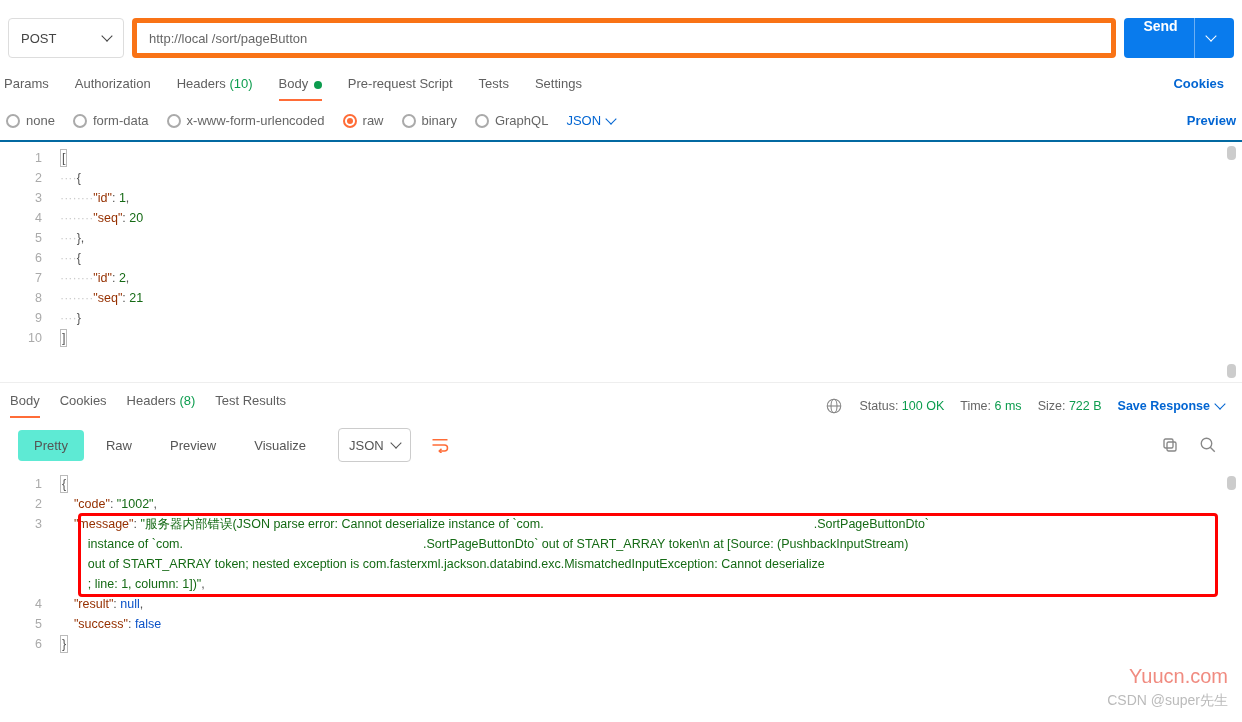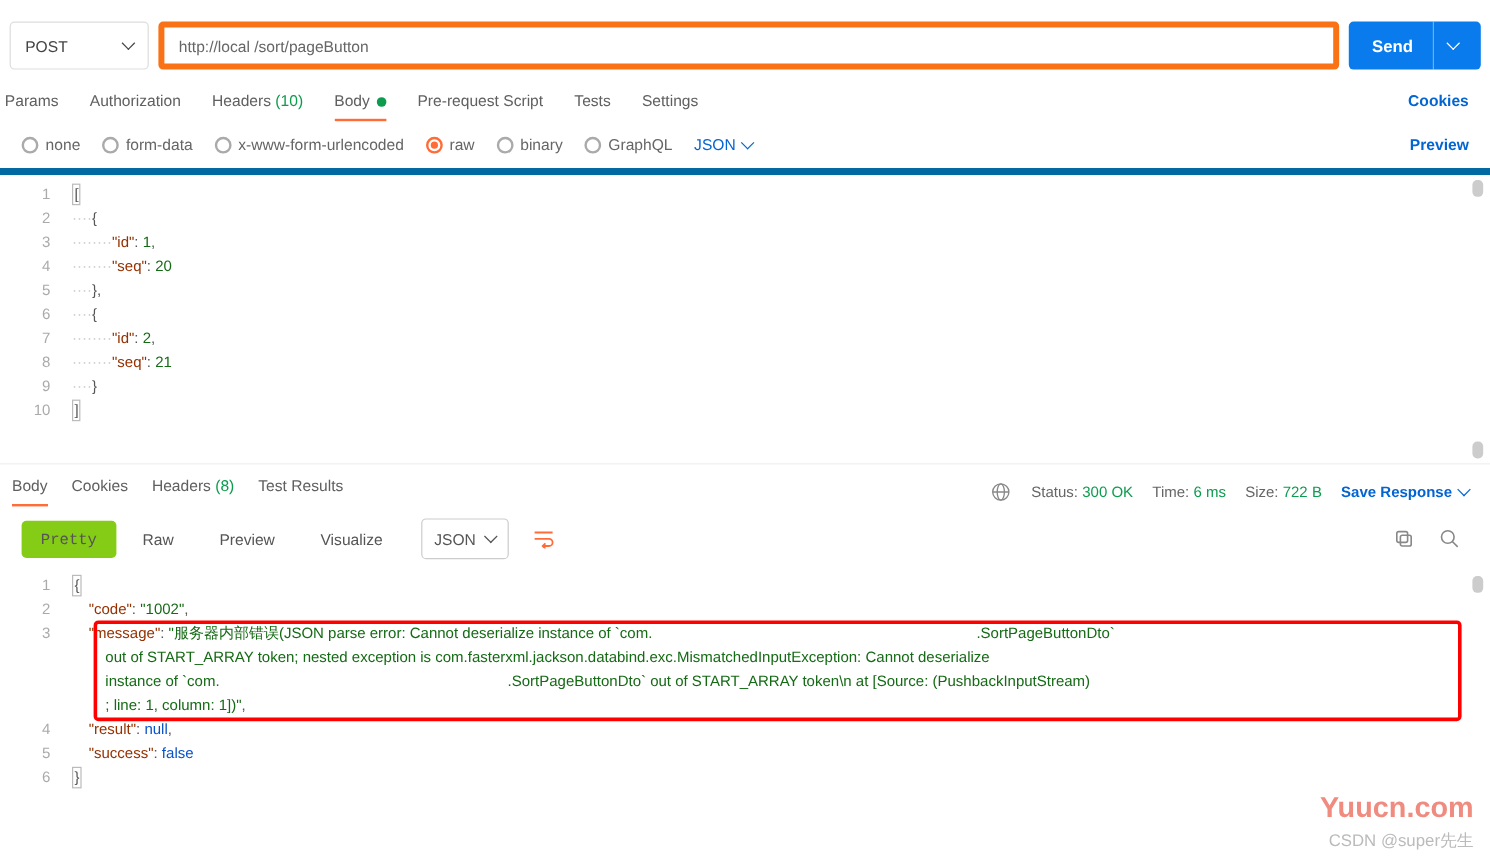--- a/index.html
+++ b/index.html
@@ -1,32 +1,32 @@
 <!DOCTYPE html>
 <html><head>
 <meta charset="utf-8">
 <style>
   * { box-sizing: border-box; margin: 0; padding: 0; font-family: -apple-system, BlinkMacSystemFont, "Segoe UI", Arial, sans-serif; }
   body { background: #fff; width: 1242px; height: 722px; color: #555; font-size: 13px; position: relative; overflow: hidden; }
 
   .request-bar { display: flex; align-items: center; gap: 8px; padding: 18px 8px 10px 8px; }
   .method-select { width: 116px; height: 40px; border: 1px solid #ddd; border-radius: 4px; padding: 0 12px; display: flex; align-items: center; justify-content: space-between; font-size: 13px; color: #444; gap: 16px; }
   .url-input { flex: 1; height: 40px; border: 5px solid #f97316; border-radius: 4px; padding: 0 12px; font-size: 13px; color: #666; display: flex; align-items: center; }
-  .send-btn { width: 110px; height: 40px; background: #097BED; border-radius: 4px; color: #fff; display: flex; align-items: center; justify-content: center; gap: 16px; font-weight: 600; font-size: 14px; }
+  .send-btn { width: 110px; height: 40px; background: #097BED; border-radius: 4px; color: #fff; display: flex; justify-content: center; gap: 16px; font-weight: 600; font-size: 14px; }
   .send-btn .caret { border-left: 1px solid rgba(255,255,255,0.4); padding-left: 12px; height: 100%; display:flex; align-items:center; }
 
   .req-tabs { display: flex; align-items: flex-start; gap: 26px; padding: 8px 18px 0 4px; }
   .req-tab { color: #606060; font-size: 13px; padding-bottom: 8px; border-bottom: 2px solid transparent; cursor: pointer; }
   .req-tab.active { border-bottom-color: #FF6C37; font-weight:500; }
   .green-count { color: #0C9C4E; }
   .green-dot { width: 8px; height: 8px; border-radius: 50%; background: #0C9C4E; display: inline-block; margin-left: 2px; vertical-align: middle; }
   .req-tabs .spacer { flex: 1; }
   .cookies-link { color: #0265D2; font-weight: 600; font-size: 13px; }
 
-  .body-type-row { display: flex; align-items: center; gap: 18px; padding: 12px 18px; border-bottom: 6px solid #0369a1; }
+  .body-type-row { display: flex; align-items: center; gap: 18px; padding: 12px 6px; border-bottom: 2px solid #0369a1; }
   .radio-item { display: flex; align-items: center; gap: 6px; color: #666; font-size: 13px; }
   .radio { width: 14px; height: 14px; border-radius: 50%; border: 2px solid #aaa; }
   .radio.checked { border-color: #FF6C37; display:flex; align-items:center; justify-content:center; }
   .radio.checked::after { content: ""; width: 6px; height: 6px; background: #FF6C37; border-radius: 50%; }
   .json-type { color: #0265D2; font-weight: 500; display:flex; align-items:center; gap:6px; }
   .body-type-row .spacer { flex: 1; }
   .beautify-link { color: #0265D2; font-weight: 600; font-size: 13px; }
 
   .editor { font-family: Menlo, Consolas, monospace; font-size: 12.5px; line-height: 20px; padding: 6px 0; height: 240px; background: #fff; position: relative; }
   .editor .sb-right { position:absolute; right:6px; width:9px; height:14px; background:#ccc; border-radius:4px; top:4px; }
@@ -47,31 +47,31 @@
   .resp-tab { color: #606060; font-size: 13px; padding-bottom: 8px; border-bottom: 2px solid transparent; cursor: pointer; }
   .resp-tab.active { border-bottom-color: #FF6C37; font-weight:500; }
   .resp-header .spacer { flex:1; }
   .status-block { display:flex; align-items:center; gap:16px; font-size:12.5px; color:#666; }
   .status-block .g { color:#0C9C4E; }
   .globe { width:18px; height:18px; color:#888; }
   .save-response { color:#0265D2; font-weight:600; display:flex; align-items:center; gap:6px; }
 
   .resp-toolbar { display:flex; align-items:center; gap:6px; padding:10px 18px 10px 18px; }
   .seg-btn { padding:8px 16px; font-size:13px; color:#555; border-radius:4px; }
-  .seg-btn.active { background:#84cc16; font-weight:500;font-family:Liberation Mono, monospace; }
+  .seg-btn.active { background:#5eead4; font-weight:500; }
   .fmt-select { height:34px; border:1px solid #ccc; border-radius:4px; padding:0 10px; display:flex; align-items:center; gap:8px; font-size:13px; color:#555; margin-left:10px; }
   .wrap-btn { width:34px; height:34px; border:1px solid transparent; border-radius:4px; display:flex; align-items:center; justify-content:center; color:#FF6C37; margin-left:6px; }
   .resp-toolbar .spacer { flex:1; }
   .icon-btn { width:32px; height:32px; display:flex; align-items:center; justify-content:center; color:#888; }
 
   .resp-editor { font-family: Menlo, Consolas, monospace; font-size: 12.5px; line-height: 20px; padding: 2px 0; position: relative; }
   .resp-editor .sb-right { position:absolute; right:6px; width:9px; height:14px; background:#ccc; border-radius:4px; top:4px; }
   .highlight-box { position:absolute; border:3px solid #FF0000; border-radius:4px; left:78px; top:41px; width:1140px; height:84px; pointer-events:none; }
 
-  .watermark { position:absolute; right:14px; color:#F08B80; font-size:24px; font-weight:700; }
+  .watermark { position:absolute; right:14px; color:#F08B80; font-size:20px; font-weight:400; }
   .csdn { position:absolute; right:14px; color:#bbb; font-size:14px; }
 
   .chev { display:inline-block; width:8px; height:8px; border-right:1.5px solid currentColor; border-bottom:1.5px solid currentColor; transform:rotate(45deg); margin-top:-4px; }
   svg { display:block; }
 </style>
 </head>
 <body>
 
 <div class="request-bar">
   <div class="method-select">
@@ -193,21 +193,21 @@
     <span class="green-count">(8)</span>
   </div>
   <div class="resp-tab">Test Results</div>
   <div class="spacer"></div>
   <div class="status-block">
     <svg class="globe" viewBox="0 0 24 24" fill="none" stroke="currentColor" stroke-width="1.5">
         <circle cx="12" cy="12" r="9"></circle>
         <ellipse cx="12" cy="12" rx="4" ry="9"></ellipse>
         <line x1="3" y1="12" x2="21" y2="12"></line>
       </svg>
-    <span><span>Status:</span> <span class="g">300 OK</span></span>
+    <span><span>Status:</span> <span class="g">100 OK</span></span>
     <span><span>Time:</span> <span class="g">6 ms</span></span>
     <span><span>Size:</span> <span class="g">722 B</span></span>
     <div class="save-response">
       <span>Save Response</span>
       <span class="chev" style="color:#0265D2"></span>
     </div>
   </div>
 </div>
 
 <div class="resp-toolbar">
@@ -250,25 +250,25 @@
   <div class="line">
       <span class="gutter">2</span>
       <span class="code">    <span class="key">"code"</span><span class="colon">: </span><span class="str">"1002"</span><span class="brkt">,</span></span>
     </div>
   <div class="line">
       <span class="gutter">3</span>
       <span class="code">    <span class="key">"message"</span><span class="colon">: </span><span class="str">"服务器内部错误(JSON parse error: Cannot deserialize instance of `com.</span><span style="display:inline-block;width:270px;"></span><span class="str">.SortPageButtonDto` </span></span>
     </div>
   <div class="line">
       <span class="gutter"></span>
+      <span class="code">        <span class="str">instance of `com.</span><span style="display:inline-block;width:240px;"></span><span class="str">.SortPageButtonDto` out of START_ARRAY token\n at [Source: (PushbackInputStream)</span></span>
+    </div>
+  <div class="line">
+      <span class="gutter"></span>
       <span class="code">        <span class="str">out of START_ARRAY token; nested exception is com.fasterxml.jackson.databind.exc.MismatchedInputException: Cannot deserialize </span></span>
-    </div>
-  <div class="line">
-      <span class="gutter"></span>
-      <span class="code">        <span class="str">instance of `com.</span><span style="display:inline-block;width:240px;"></span><span class="str">.SortPageButtonDto` out of START_ARRAY token\n at [Source: (PushbackInputStream)</span></span>
     </div>
   <div class="line">
       <span class="gutter"></span>
       <span class="code">        <span class="str">; line: 1, column: 1])"</span><span class="brkt">,</span></span>
     </div>
   <div class="line">
       <span class="gutter">4</span>
       <span class="code">    <span class="key">"result"</span><span class="colon">: </span><span class="bool">null</span><span class="brkt">,</span></span>
     </div>
   <div class="line">

